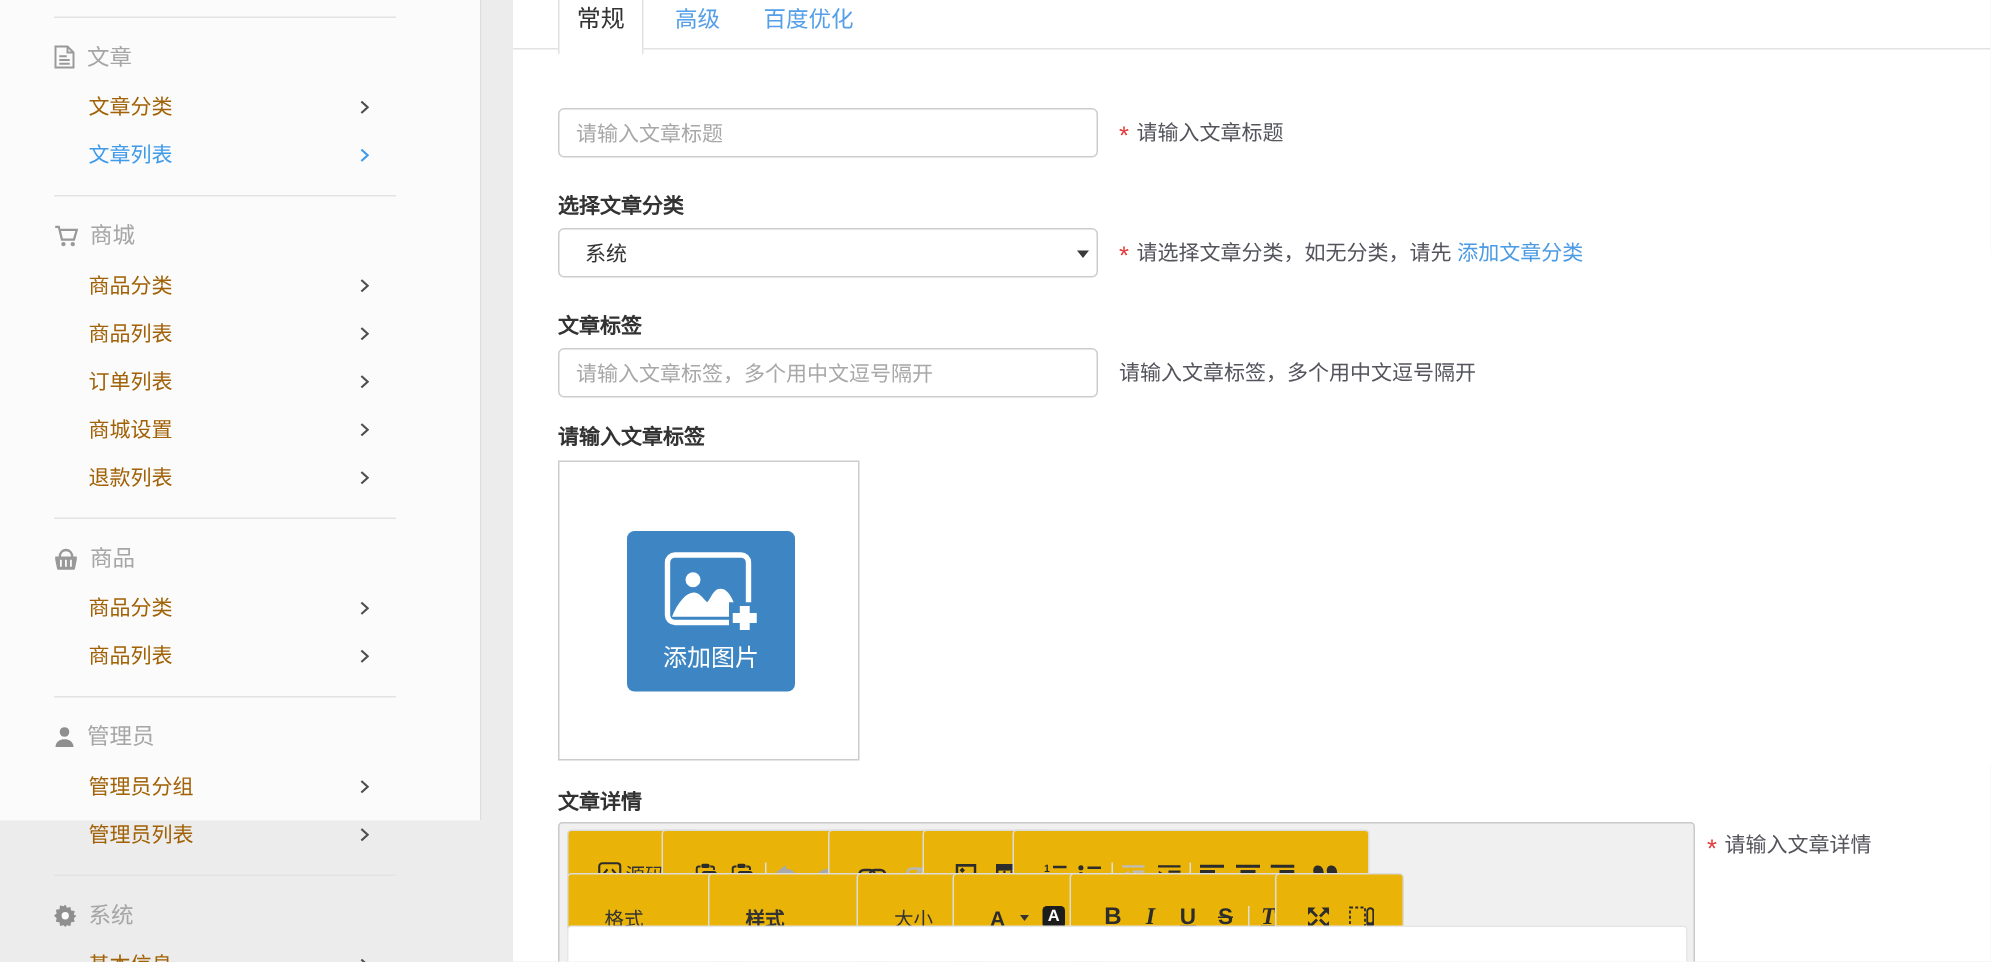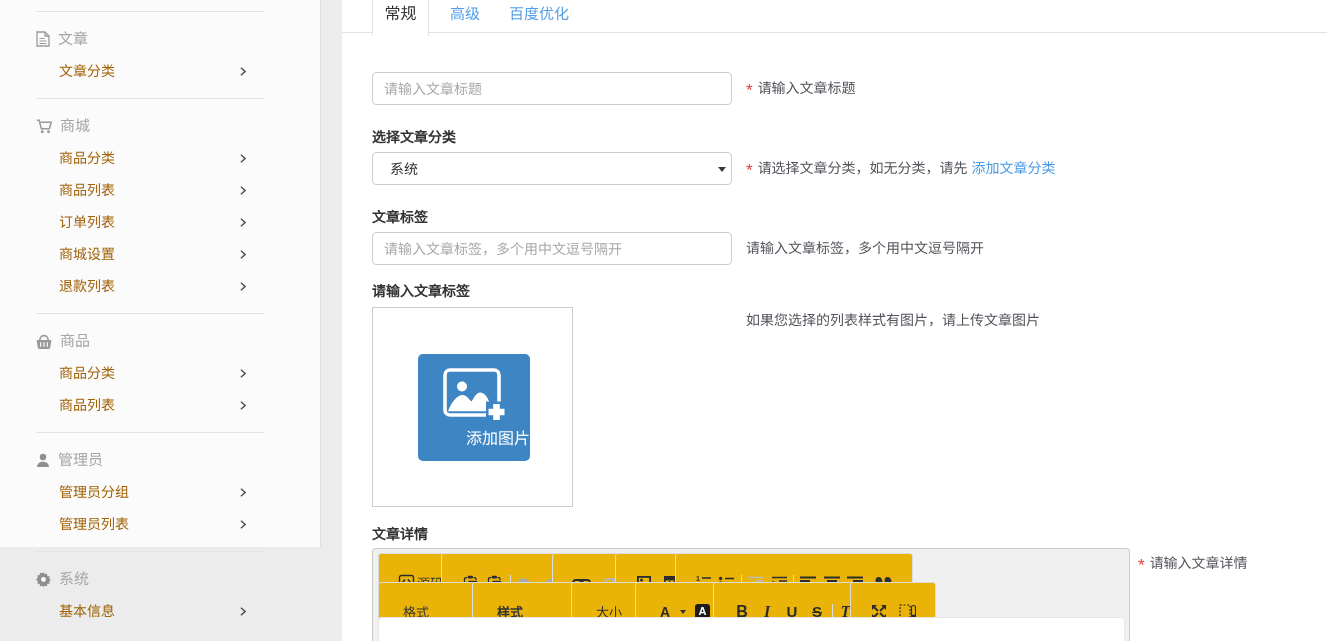--- a/index.html
+++ b/index.html
@@ -23,21 +23,21 @@
 .tab3 { left:155px; width:84px; color:#549fe8; }
 .lab { position:absolute; left:30px; height:20px; line-height:20px; font-size:14px; font-weight:bold; color:#333; }
 .ipt { position:absolute; left:30px; width:336px; height:29px; line-height:29px; border:1px solid #ccc; border-radius:4px; background:#fff; padding:2px 11px 0; font-size:14px; color:#a8a8a8; }
 .hint { position:absolute; left:404px; height:33px; line-height:33px; font-size:14px; color:#54555c; white-space:nowrap; }
 .star { color:#e43b3b; font-size:17px; vertical-align:-3px; margin-right:5px; }
 .sel { position:absolute; left:30px; top:152px; width:330px; height:29px; line-height:29px; border:1px solid #ccc; border-radius:4px; background:#fff; padding:2px 11px 0 17px; font-size:14px; color:#333; }
 .selarr { position:absolute; right:5px; top:14px; width:0; height:0; border-left:4.5px solid transparent; border-right:4.5px solid transparent; border-top:5.5px solid #3a3a3a; }
 .blink { color:#4a9ae4; }
 .upbox { position:absolute; left:30px; top:307px; width:199px; height:198px; border:1px solid #ccc; background:#fff; }
 .uptile { position:absolute; left:45px; top:46px; width:112px; height:107px; background:#3d85c3; border-radius:5px; text-align:center; }
-.uptile .txt { position:absolute; left:0; width:100%; top:71px; color:#fff; font-size:16px;text-align:right; }
+.uptile .txt { position:absolute; left:0; width:100%; top:71px; color:#fff; font-size:16px; }
 .edit { position:absolute; left:30px; top:548px; width:756px; height:180px; border:1px solid #c9c9c9; border-radius:3px; background:#f0f0f0; }
 .ed-contents { position:absolute; left:5px; right:4px; top:68px; height:120px; background:#fff; border:1px solid #e6e6e6; border-radius:3px; }
 .pill { position:absolute; height:25px; background:#eab308; border:1px solid #dcdcdc; border-radius:3px; display:flex; align-items:center; padding:16px;justify-content:space-between; }
 .btn { width:24px; height:25px; display:flex; align-items:center; justify-content:center; }
 .bdiv { width:1px; height:16px; background:#ddd; margin:0 2px; }
 .ddtxt { font-size:13px; color:#333; }
 .ddarr { width:0; height:0; border-left:4px solid transparent; border-right:4px solid transparent; border-top:5px solid #333; }
 </style>
 </head>
 <body>
@@ -46,20 +46,25 @@
     <div class="mtop"></div>
     <div class="grp">
       <div class="ghead"><svg width="14" height="16" viewBox="0 0 14 16">
             <path d="M1 1 h8 l4 4 v10 h-12 z" fill="none" stroke="#9a9a9a" stroke-width="1.3"></path>
             <path d="M9 1 v4 h4" fill="none" stroke="#9a9a9a" stroke-width="1.3"></path>
             <path d="M3.5 7.5h5M3.5 10h7M3.5 12.5h7" stroke="#9a9a9a" stroke-width="1.2"></path>
           </svg>文章</div>
       <div class="gitem">文章分类<span class="chev">
             <svg width="6" height="9" viewBox="0 0 6 9">
               <path d="M0.9 0.7 l4.2 3.8 L0.9 8.3" fill="none" stroke="#4e4e4e" stroke-width="1.4"></path>
+            </svg>
+          </span></div>
+      <div class="gitem act">文章列表<span class="chev">
+            <svg width="6" height="9" viewBox="0 0 6 9">
+              <path d="M0.9 0.7 l4.2 3.8 L0.9 8.3" fill="none" stroke="#3f9bea" stroke-width="1.4"></path>
             </svg>
           </span></div>
     </div>
     <div class="grp">
       <div class="ghead"><svg width="16" height="15" viewBox="0 0 16 15">
             <path d="M0.8 1.2 h2.4 l2.1 8.5 h8 l1.9-6.4 h-10.7" fill="none" stroke="#999" stroke-width="1.5"></path>
             <circle cx="6.3" cy="12.7" r="1.45" fill="#999"></circle>
             <circle cx="12.5" cy="12.7" r="1.45" fill="#999"></circle>
           </svg>商城</div>
       <div class="gitem">商品分类<span class="chev">
@@ -155,21 +160,20 @@
       <svg width="66" height="56" viewBox="0 0 66 56" style="position:absolute; left:24px; top:14px;">
         <rect x="3" y="2" width="54" height="45" rx="5" fill="none" stroke="#fff" stroke-width="3.6"></rect>
         <path d="M6 43.2 C10 33 16 26.5 21 27 C25 27.5 26.5 31 29.5 33.5 C32.5 30 33.5 24.5 38.5 24.5 C44 24.5 47.5 33 50.5 43.2 Z" fill="#fff"></path>
         <circle cx="20" cy="18.5" r="5" fill="#fff"></circle>
         <rect x="44" y="33.5" width="21" height="21" fill="#3d85c3"></rect>
         <path d="M54.5 36 v16 M46.5 44 h16" stroke="#fff" stroke-width="6.6"></path>
       </svg>
       <div class="txt">添加图片</div>
     </div>
   </div>
-  <div class="hint" style="top:307px; height:26px; line-height:26px;">如果您选择的列表样式有图片，请上传文章图片</div>
   <div class="lab" style="top:524px;">文章详情</div>
   <div class="edit" id="edit">
     <div class="pill" style="left:5px; top:4px;">
       <span class="btn" style="width:22px;">
           <svg width="17" height="17" viewBox="0 0 17 17">
             <rect x="1.5" y="1.5" width="14" height="14" rx="2" fill="none" stroke="#2c2c2c" stroke-width="1.4"></rect>
             <path d="M7 5.5 L4.5 8.5 7 11.5 M10 5.5 L12.5 8.5 10 11.5" fill="none" stroke="#2c2c2c" stroke-width="1.4"></path>
           </svg>
         </span>
       <span class="ddtxt" style="padding-right:6px;">源码</span>

